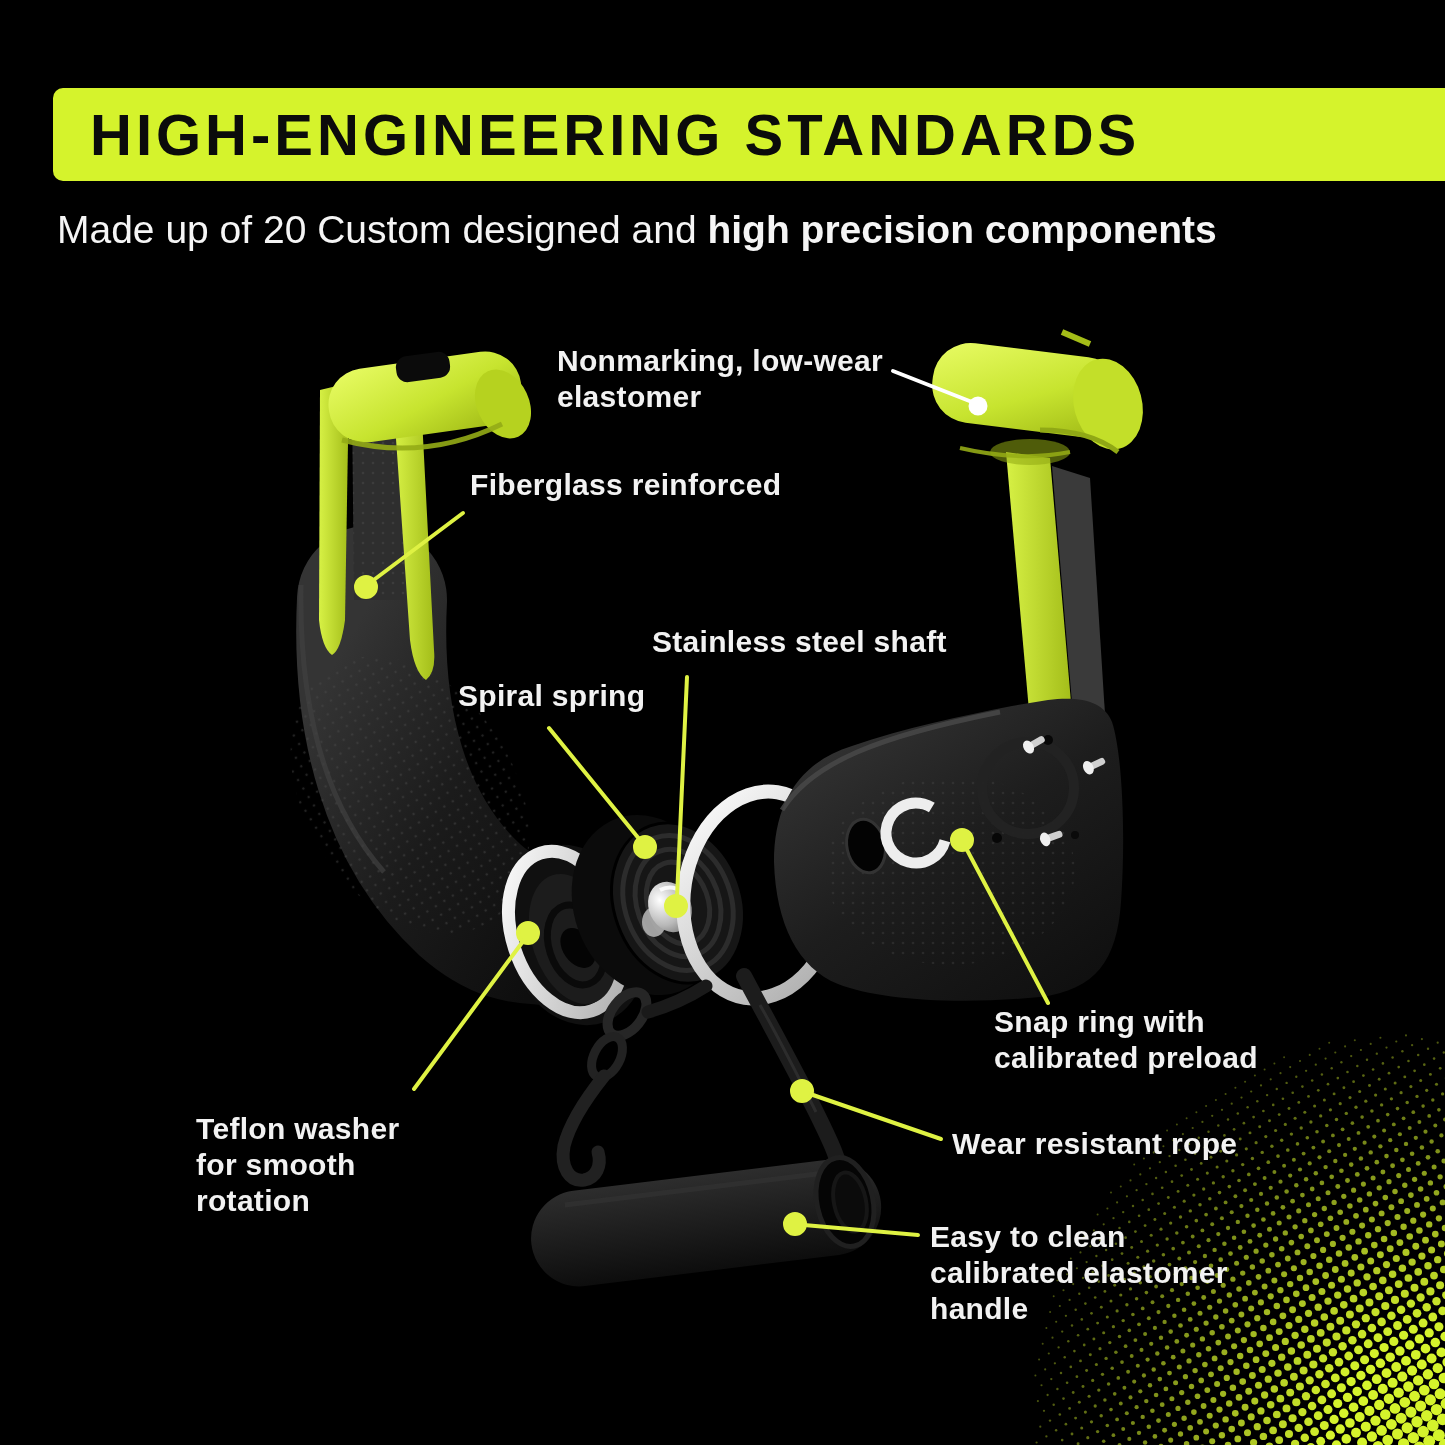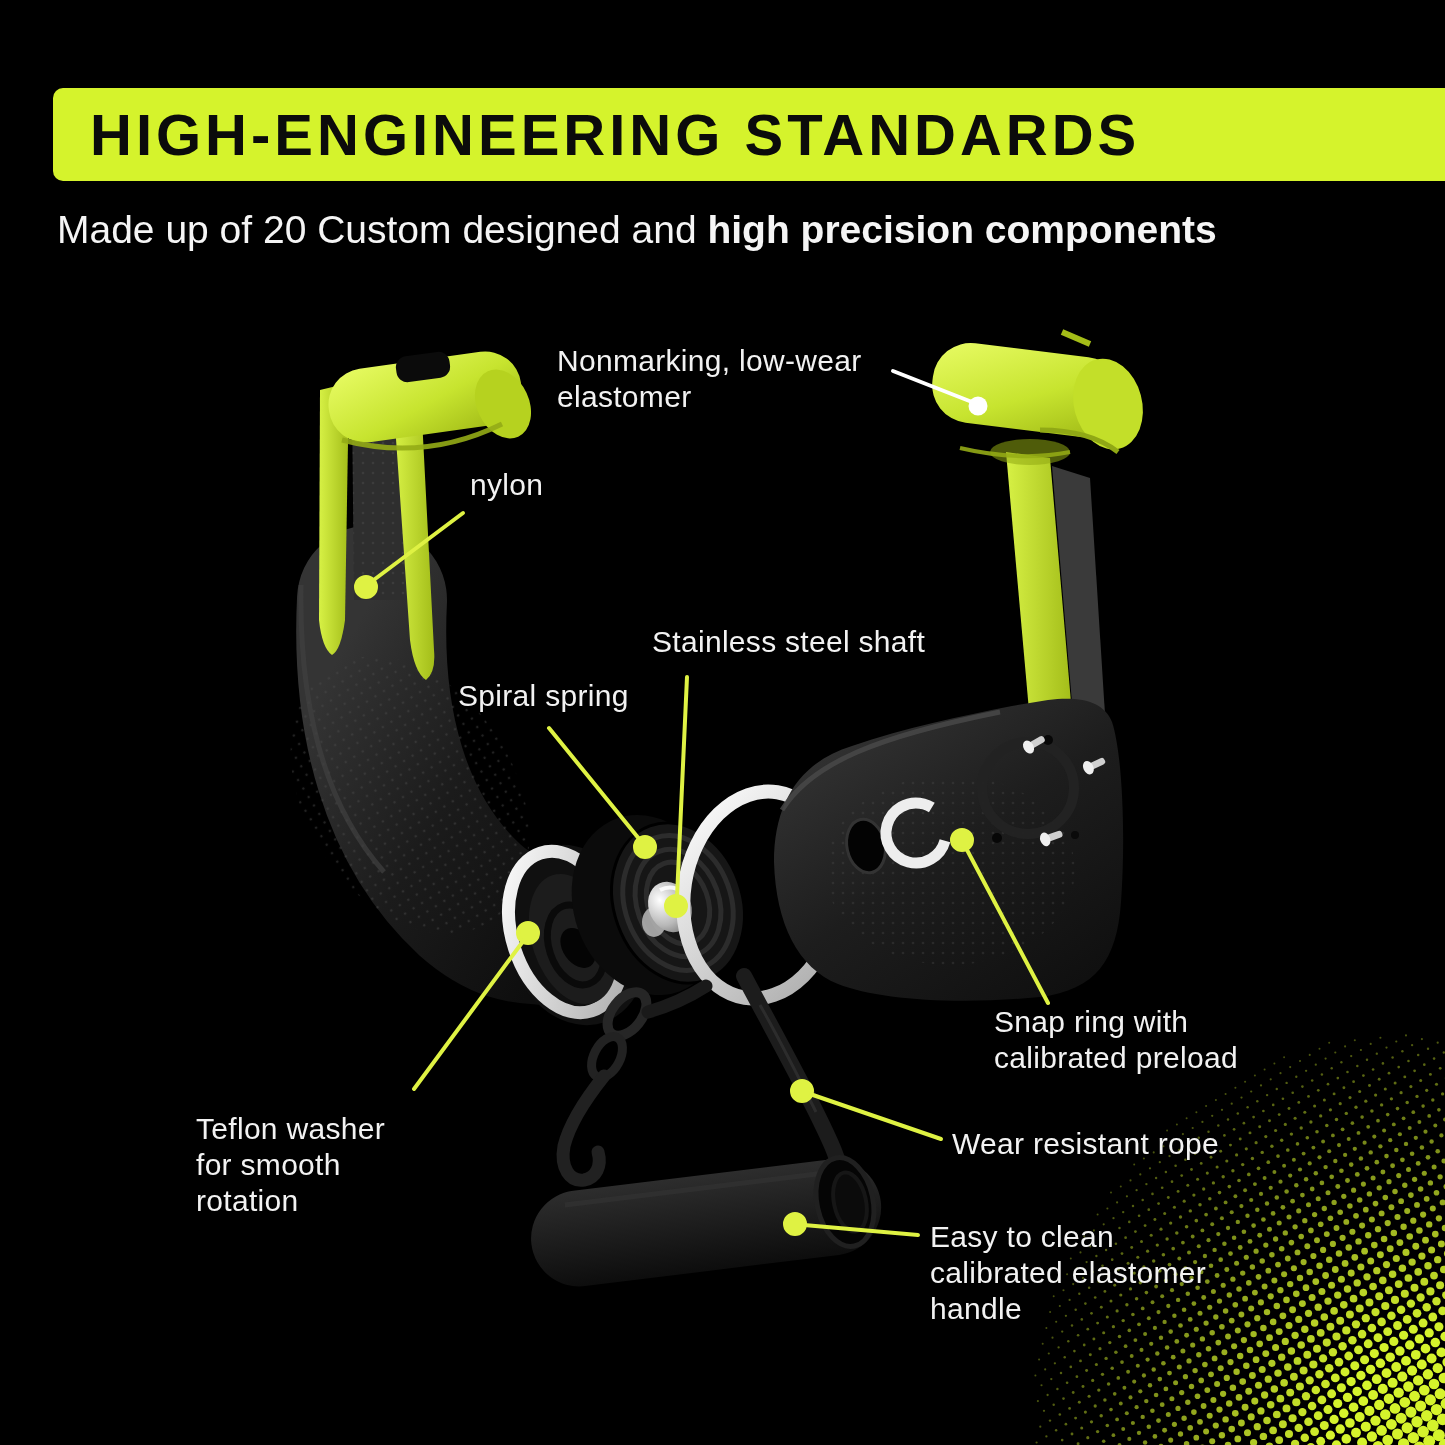--- a/index.html
+++ b/index.html
@@ -8,21 +8,21 @@
   .banner{position:absolute;left:53px;top:88px;width:1430px;height:93px;
           background:#d5f32c;border-radius:10px;box-sizing:border-box;
           padding-left:37px;line-height:93px;white-space:nowrap;
           font-weight:bold;font-size:58px;letter-spacing:4px;color:#0b0b0b;}
   .subtitle{position:absolute;left:57px;top:198px;white-space:nowrap;
             font-size:39px;color:#f5f5f5;font-weight:400;margin-top:10px;}
   .subtitle b{font-weight:bold;}
   svg.fig{position:absolute;left:0;top:0;width:1445px;height:1445px;}
   .callout{position:absolute;color:#f2f2f2;font-size:30px;line-height:36px;
            letter-spacing:.3px;white-space:nowrap;z-index:5;}
-  .callout span{display:block;}
+  .callout span{display:block;font-weight:bold;}
   .co-elastomer{left:557px;top:343px;}
   .co-fiberglass{left:470px;top:467px;}
   .co-shaft{left:652px;top:624px;}
   .co-spring{left:458px;top:678px;}
   .co-teflon{left:196px;top:1075px;margin-top:36px;}
   .co-snapring{left:994px;top:1004px;}
   .co-rope{left:952px;top:1126px;}
   .co-handle{left:930px;top:1219px;}
 </style>
 </head>
@@ -1267,21 +1267,21 @@
       <circle cx="1443.8" cy="1052.5" r="1.22" fill="#d5f32c" opacity="0.38"></circle>
       <circle cx="1447.5" cy="1036.6" r="1.07" fill="#d5f32c" opacity="0.35"></circle>
     </g>
 </svg>
 
 <div class="callout co-elastomer">
   <span>Nonmarking, low-wear</span>
   <span>elastomer</span>
 </div>
 <div class="callout co-fiberglass">
-  <span>nylon</span>
+  <span>Fiberglass reinforced</span>
 </div>
 <div class="callout co-shaft">
   <span>Stainless steel shaft</span>
 </div>
 <div class="callout co-spring">
   <span>Spiral spring</span>
 </div>
 <div class="callout co-teflon">
   <span>Teflon washer</span>
   <span>for smooth</span>

